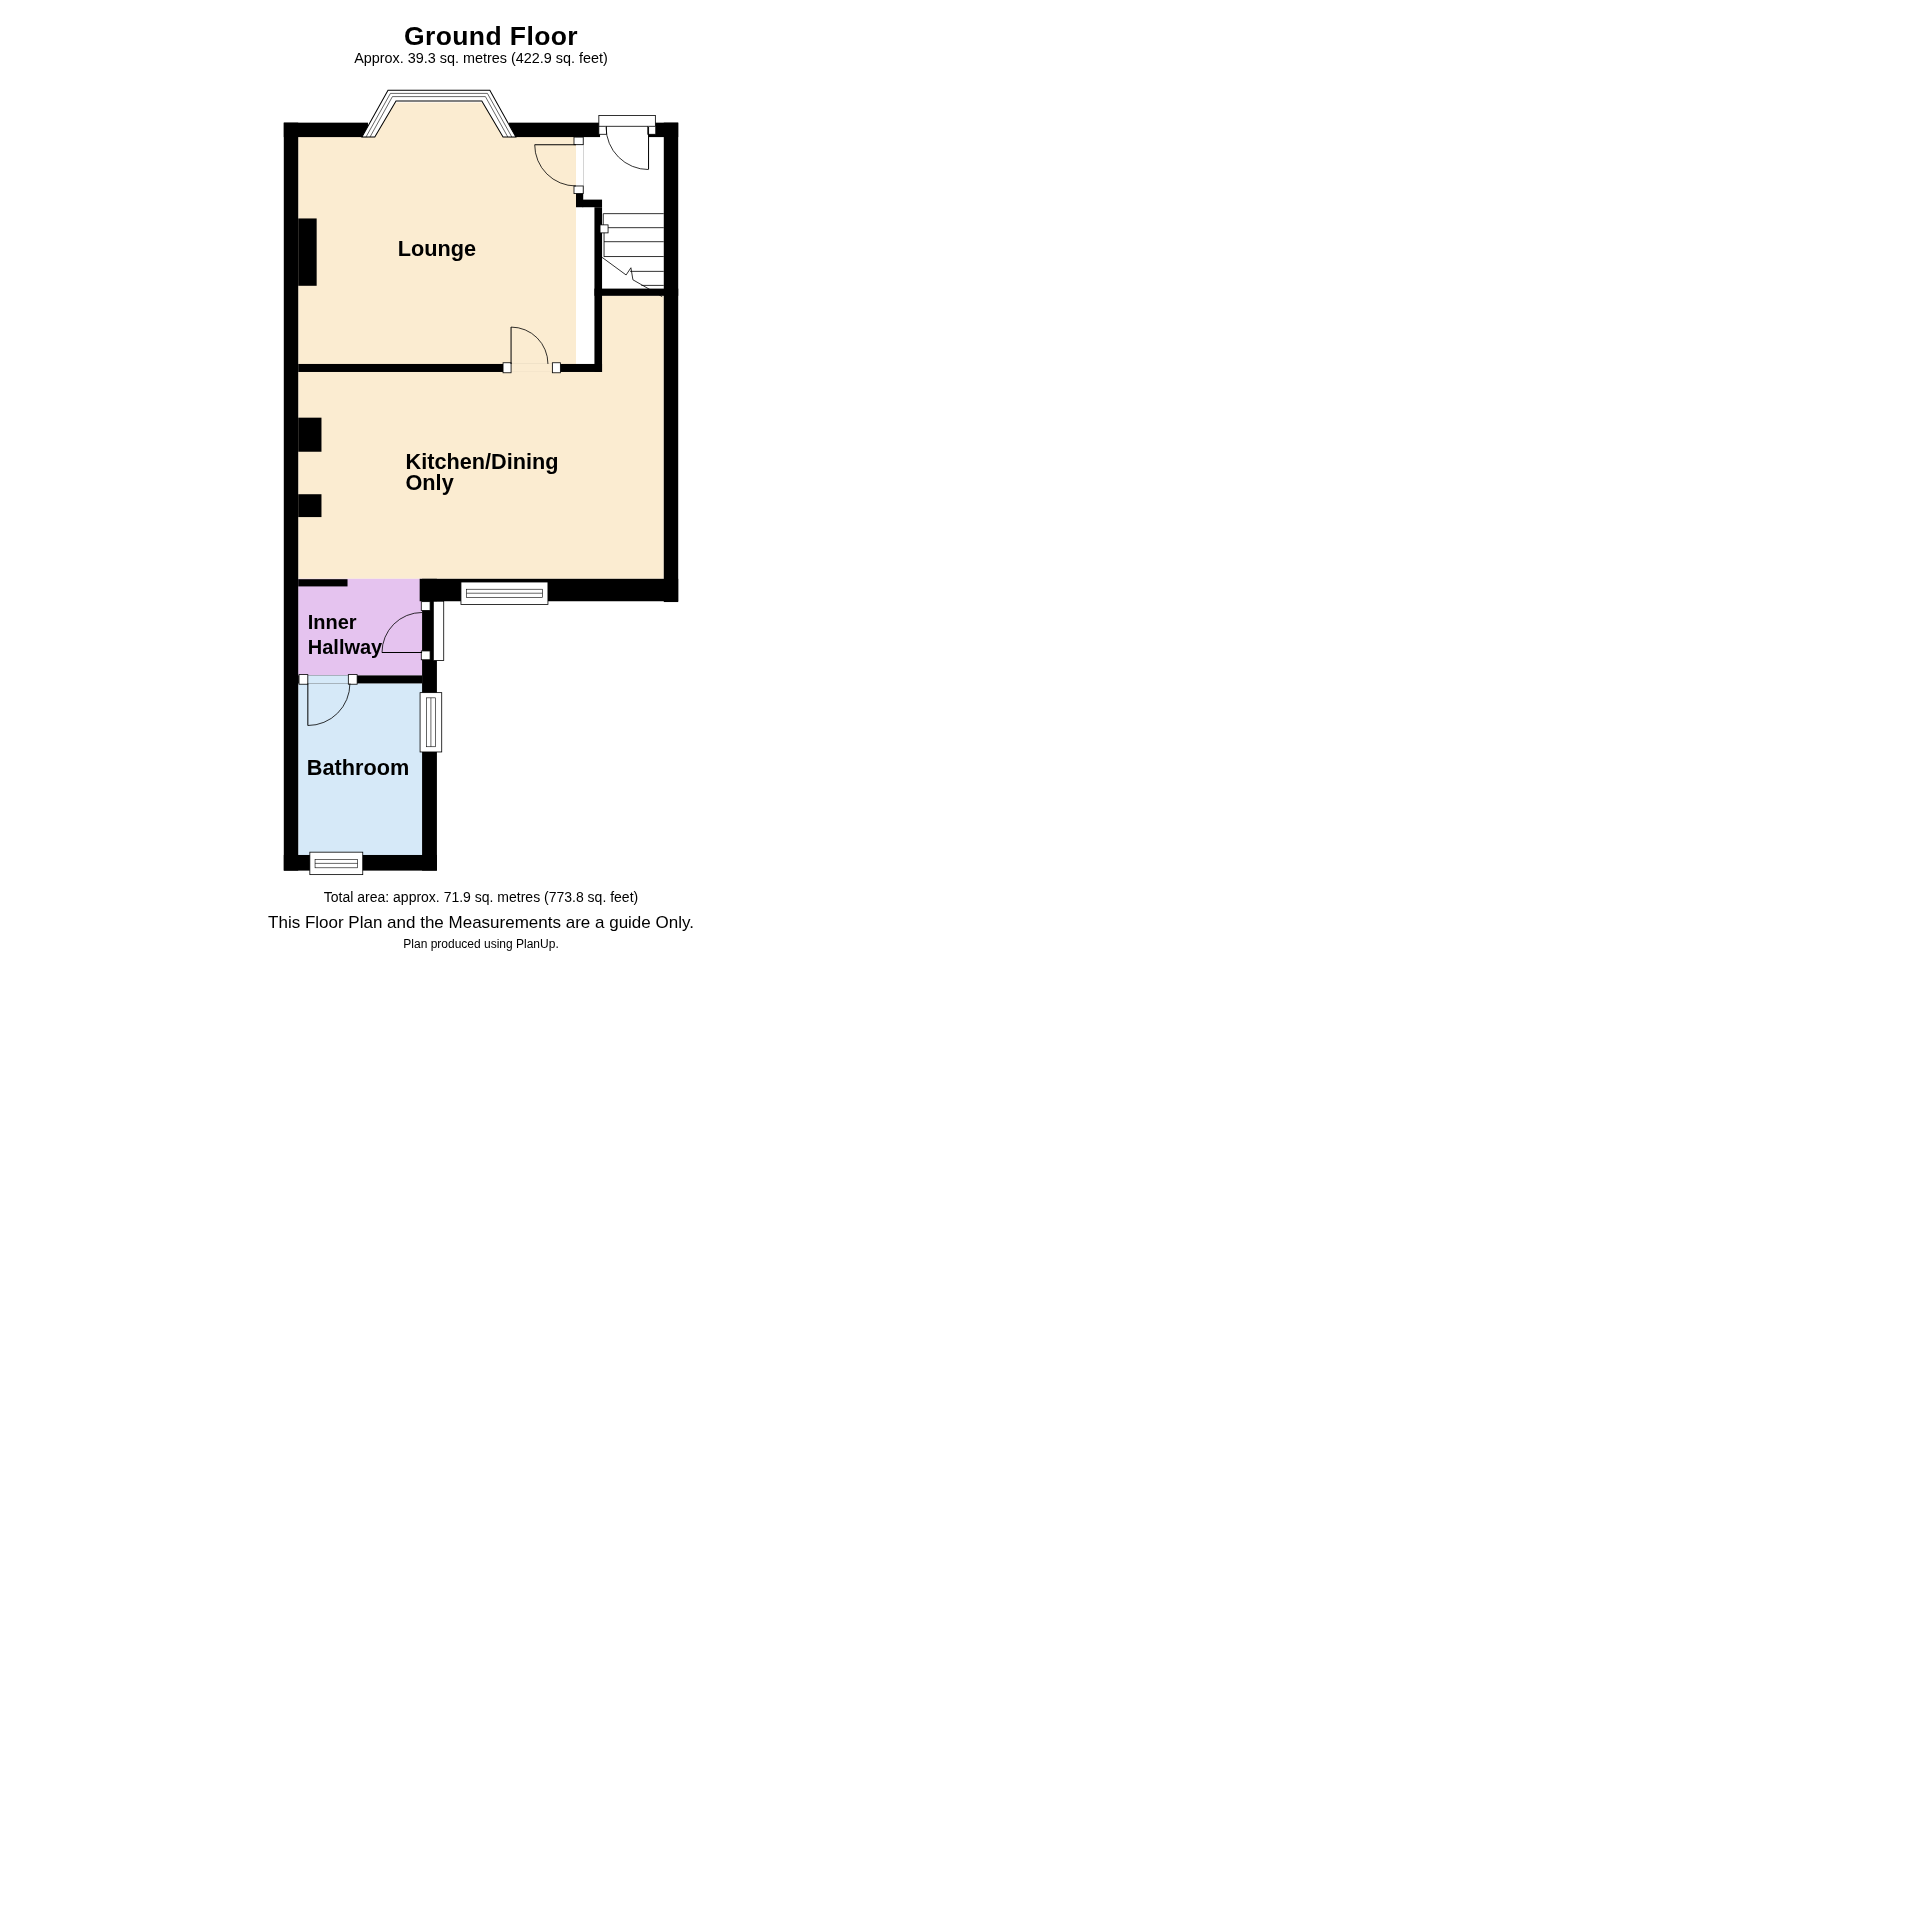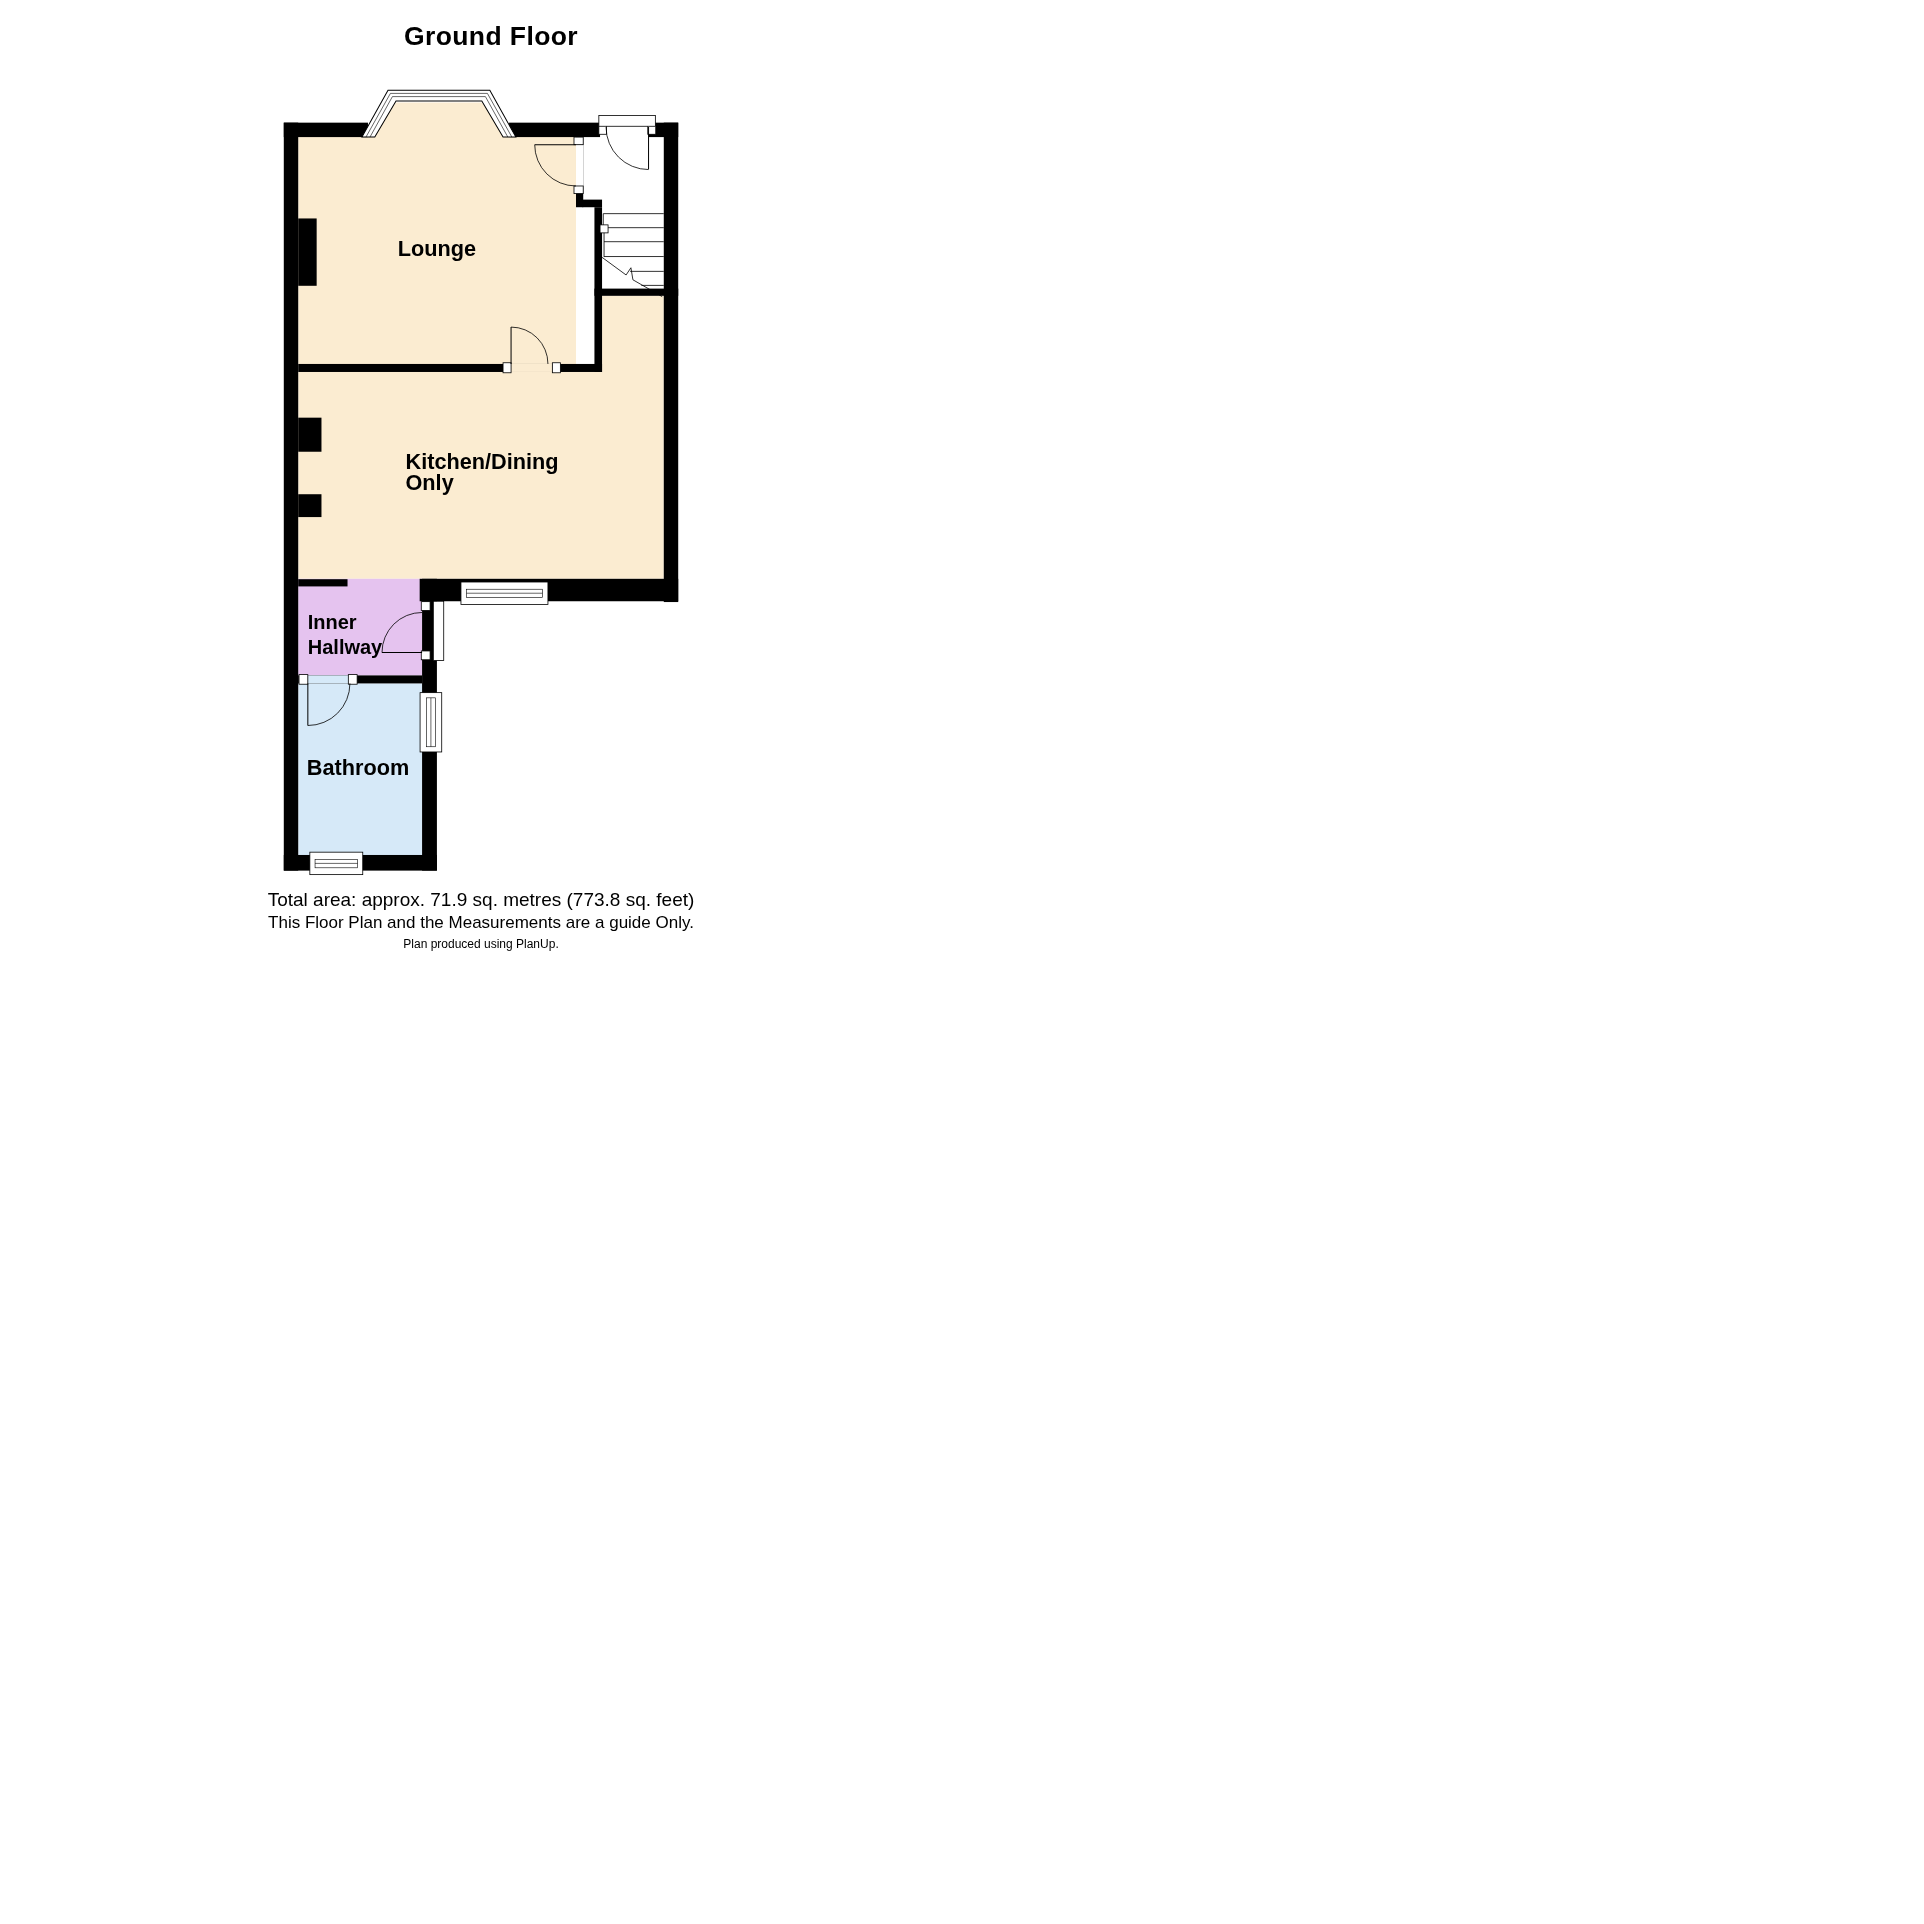--- a/index.html
+++ b/index.html
@@ -6,40 +6,41 @@
   .page{
     position:relative;
     width:962px;height:962px;
     background:#ffffff;
     font-family:"Liberation Sans", sans-serif;
     overflow:hidden;
   }
   .caption{position:absolute;left:0;right:0;text-align:center;color:#000;}
   .title{top:21px;font-size:26.5px;font-weight:bold;letter-spacing:0.4px;padding-left:20px;}
   .subtitle{top:50px;font-size:14.4px;}
-  .footer-total{top:889px;font-size:19px;}
+  .footer-total{top:889px;font-size:14px;}
   .footer-disclaimer{top:913px;font-size:17px;}
   .footer-produced{top:937px;font-size:12px;}
   svg{position:absolute;left:0;top:0;}
   .room-label{
     position:absolute;transform:translate(-50%,-50%);
     font-weight:bold;color:#000;white-space:nowrap;
   }
   .room-label span{display:block;}
   .lbl-lounge{left:437px;top:249px;font-size:21.7px;}
   .lbl-kitchen{left:482px;top:472px;font-size:21.7px;line-height:21px;}
   .lbl-hallway{left:345px;top:635px;font-size:20px;line-height:25px;}
   .lbl-bathroom{left:358px;top:768px;font-size:21.7px;}
 </style>
 </head>
 <body>
 
 <div class="page">
 
   <div class="caption title">Ground Floor</div>
+  <div class="caption subtitle">Approx. 39.3 sq. metres (422.9 sq. feet)</div>
 
   <svg width="962" height="962" viewBox="0 0 2400 2400">
 
     <path d="M1455,333 H1656 V720 H1502 V517 H1455 Z" stroke="none" fill="#ffffff"></path>
 
     <path d="M744,342 L918,342 L988,256 L1202,256 L1270,342 L1437,342 L1437,908 L744,908 Z" fill="#fbecd1"></path>
     <path d="M744,928 H1483 V928 H1502 V738 H1656 V1444 H744 Z" fill="#fbecd1"></path>
     <rect x="744" y="1444" width="309" height="241" fill="#e5c3ef"></rect>
     <rect x="744" y="1705" width="309" height="428" fill="#d6e9f8"></rect>
 

